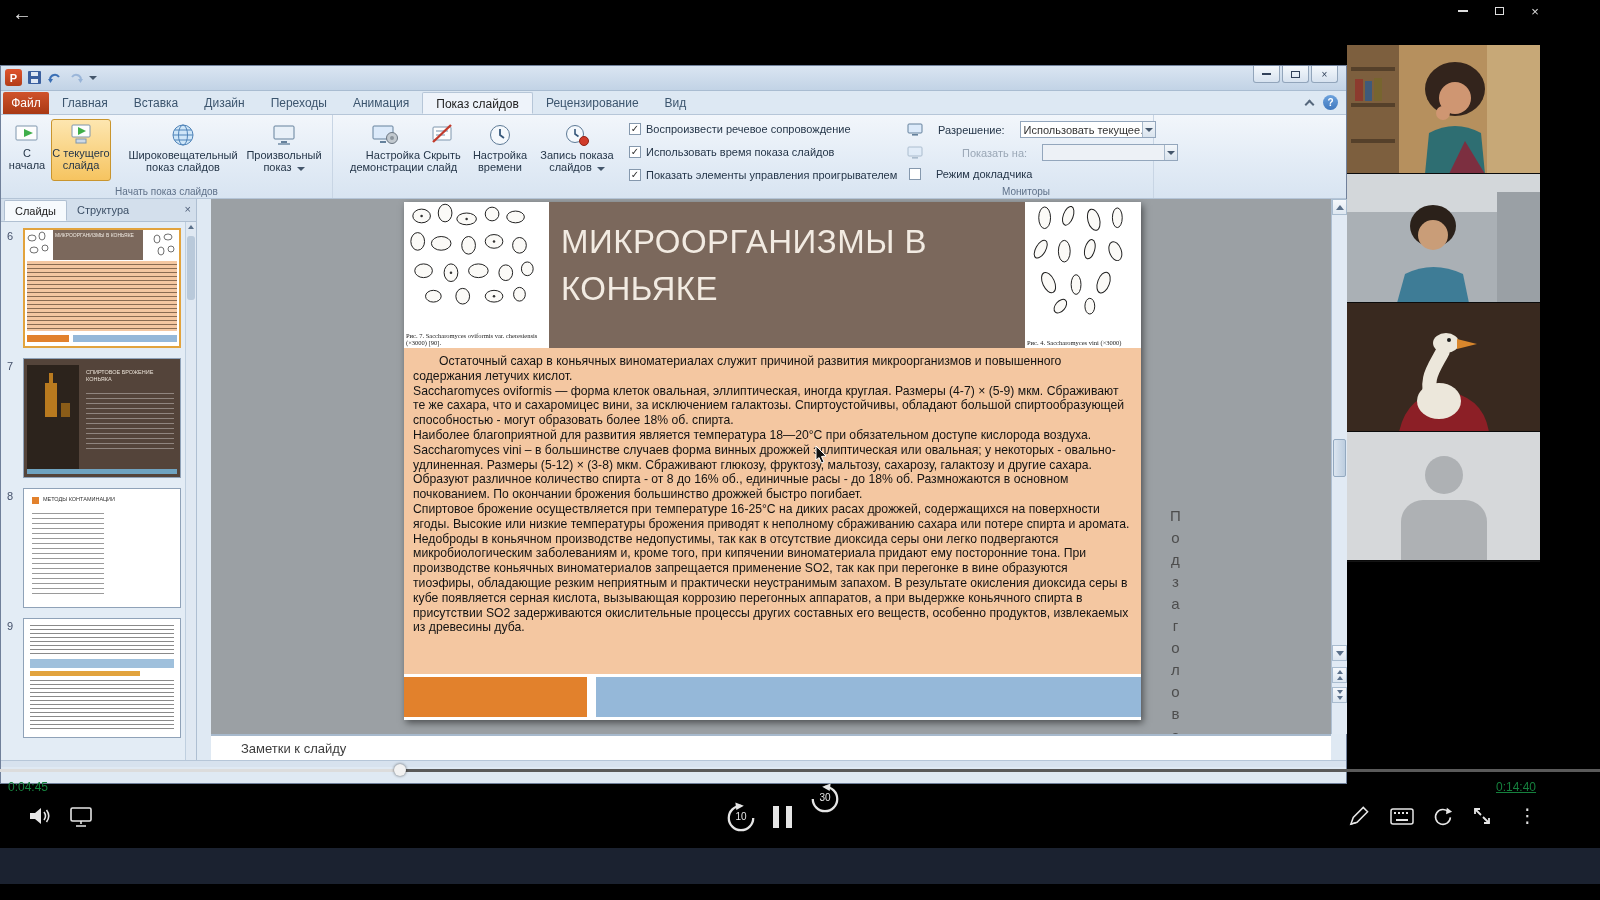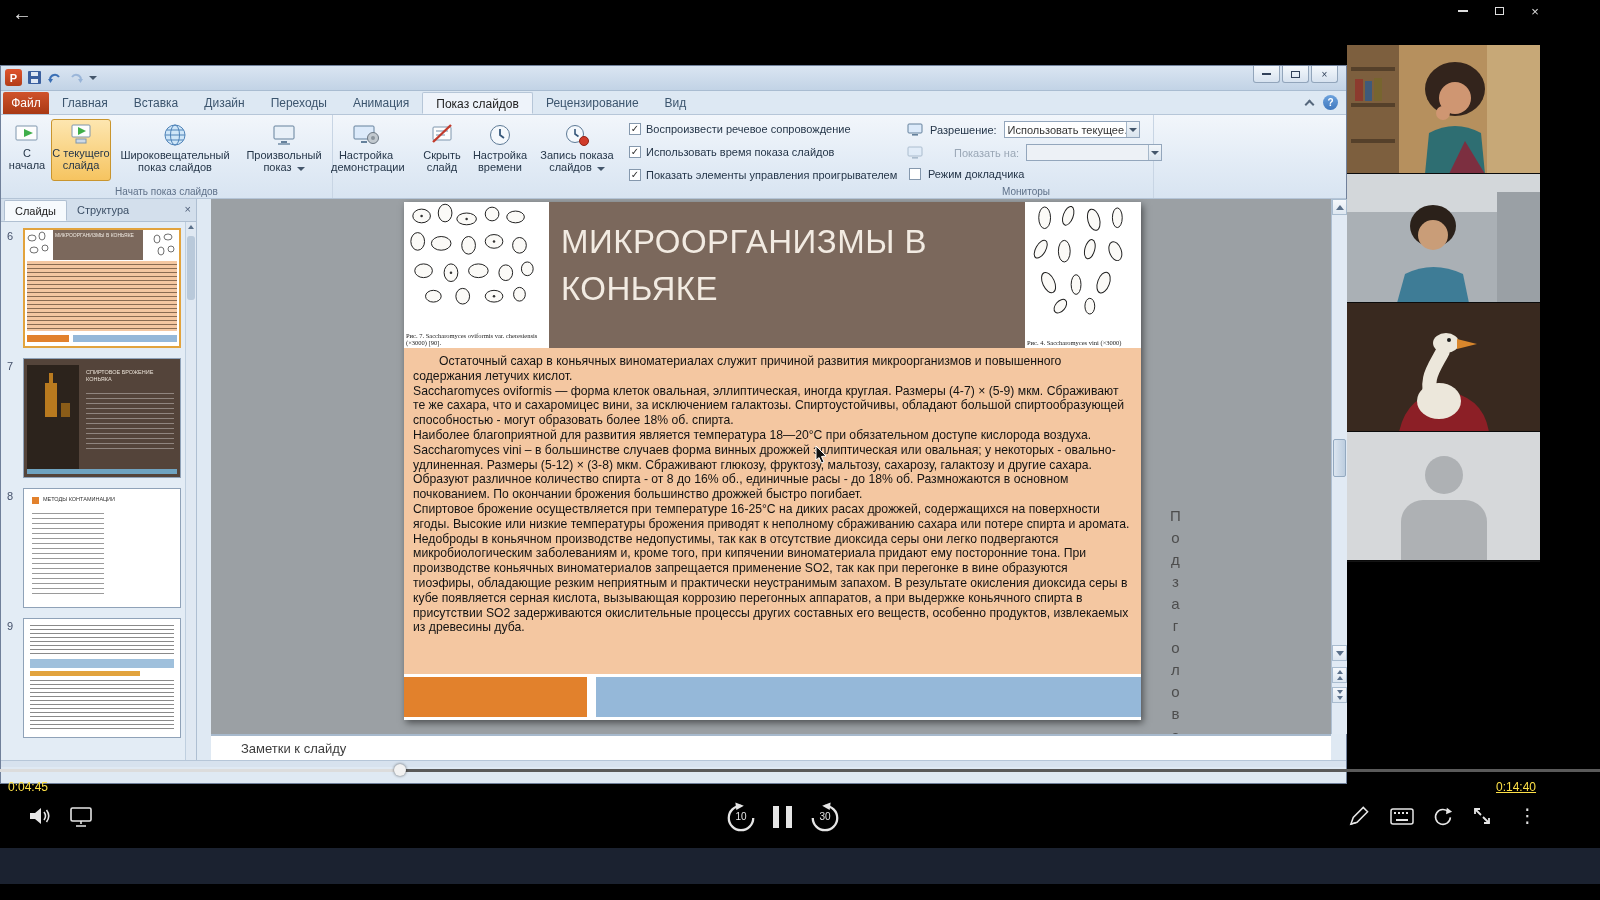--- a/index.html
+++ b/index.html
@@ -46,21 +46,21 @@
   #ppt-ribbon { position:absolute; left:0; top:49px; width:100%; height:84px;
       background:linear-gradient(#f2f6fb,#e3ecf6 55%,#d8e4f1); border-bottom:1px solid #b4c4d6; }
   .rgroup { position:absolute; top:0; bottom:0; border-right:1px solid #c8d5e4; }
   .rgroup-label { position:absolute; bottom:1px; width:100%; text-align:center; font-size:10px; color:#5f7189; }
   .rb { position:absolute; top:4px; height:62px; border:1px solid transparent; border-radius:3px;
       font-size:11px; color:#253649; text-align:center; line-height:12px; padding-top:2px; }
   .rb .ric { display:block; margin:1px auto 2px; }
   .rb.sel { background:linear-gradient(#fde6b0,#f6c460); border-color:#c9952e; }
   .cbrow { position:absolute; left:628px; display:flex; align-items:center; gap:5px; font-size:11px; color:#253649; }
   .cb { width:12px; height:12px; background:#fff; border:1px solid #8598ad; font-size:10px; line-height:10px; text-align:center; color:#2c2c2c; }
-  .monrow { position:absolute; display:flex; align-items:center; gap:7px; font-size:11px; color:#253649; }
+  .monrow { position:absolute; display:flex; align-items:center; gap:15px; font-size:11px; color:#253649; }
   .dd { width:136px; height:17px; background:#fff; border:1px solid #93a6bc; font-size:11px; color:#333;
       display:flex; align-items:center; padding-left:3px; }
   .dd .val { white-space:nowrap; overflow:hidden; flex:1; }
   .dd-btn { width:13px; height:15px; background:linear-gradient(#f2f6fa,#dae4ee); border-left:1px solid #a7b8ca;
       display:flex; align-items:center; justify-content:center; }
   .dd.dis { background:#edf1f6; color:#9aa7b6; }
   .dis-txt { color:#9aa7b6;margin-left:24px; }
 
   
   #leftpane { position:absolute; left:0; top:133px; width:196px; height:561px; background:#e3ecf5; border-right:1px solid #aebfd2; }
@@ -154,21 +154,21 @@
   .av-head { position:absolute; left:78px; top:24px; width:38px; height:38px;
       border-radius:50%; background:#aeb1b4; }
   .av-body { position:absolute; left:54px; top:68px; width:86px; height:62px;
       border-radius:22px 22px 0 0; background:#aeb1b4; }
 
   
   #seek-track { position:absolute; left:0; top:769px; width:1600px; height:3px; background:#5a5a5a; z-index:6; }
   #seek-played { position:absolute; left:0; top:769px; width:400px; height:3px; background:#dcdcdc; z-index:7; }
   #seek-knob { position:absolute; left:394px; top:764px; width:12px; height:12px; border-radius:50%;
       background:#f2f2f2; z-index:8; box-shadow:0 0 3px rgba(0,0,0,.6); }
-  .ptime { position:absolute; top:780px; font-size:12px; color:#fde047; z-index:7; }
+  .ptime { position:absolute; top:780px; font-size:12px; color:#15803d; z-index:7; }
   .pc { position:absolute; z-index:7; display:flex; align-items:center; justify-content:center; }
   .pause-bar { width:6px; height:22px; background:#e6e6e6; }
   .skip-num { position:absolute; left:0; top:11px; width:100%; text-align:center; font-size:10px; color:#e6e6e6; }
   #more-dots { font-size:19px; color:#e0e0e0; }
 
   
   #taskbar { position:absolute; left:0; top:848px; width:1600px; height:36px; background:#1b2230; z-index:9; }
 </style>
 </head>
 <body>
@@ -244,39 +244,39 @@
       <span>С начала</span>
     </div>
     <div class="rb sel" style="left:50px;width:60px;">
       <svg class="ric" width="26" height="22" viewBox="0 0 26 22">
           <rect x="4" y="2" width="18" height="12" rx="1" fill="#fdfdfd" stroke="#7e96ad"></rect>
           <polygon points="10,4 18,8 10,12" fill="#3fae49"></polygon>
           <rect x="8" y="16" width="10" height="4" fill="#cdd9e6" stroke="#7e96ad"></rect>
         </svg>
       <span>С текущего слайда</span>
     </div>
-    <div class="rb" style="left:114px;width:120px;">
+    <div class="rb" style="left:122px;width:120px;">
       <svg class="ric" width="26" height="24" viewBox="0 0 26 24">
           <circle cx="13" cy="12" r="10" fill="#cfe6f8" stroke="#4f83b8"></circle>
           <ellipse cx="13" cy="12" rx="4.5" ry="10" fill="none" stroke="#4f83b8"></ellipse>
           <path d="M3 12h20M4.5 7h17M4.5 17h17" stroke="#4f83b8" fill="none"></path>
         </svg>
       <span>Широковещательный показ слайдов</span>
     </div>
     <div class="rb" style="left:238px;width:90px;">
       <svg class="ric" width="26" height="24" viewBox="0 0 26 24">
           <rect x="3" y="3" width="20" height="13" rx="1" fill="#e8f0f8" stroke="#65819c"></rect>
           <rect x="10" y="18" width="6" height="2" fill="#65819c"></rect>
           <rect x="7" y="20" width="12" height="2" fill="#8fa5ba"></rect>
         </svg>
       <span>Произвольный показ</span>
       <span class="tri-dn" style="display:inline-block;margin-left:2px;"></span>
     </div>
 
-    <div class="rb" style="left:329px;width:72px;">
+    <div class="rb" style="left:348px;width:72px;text-align:right;">
       <svg class="ric" width="28" height="24" viewBox="0 0 28 24">
           <rect x="2" y="3" width="20" height="13" rx="1" fill="#dceafa" stroke="#65819c"></rect>
           <circle cx="21" cy="15" r="5.5" fill="#c2c9cf" stroke="#6b7682"></circle>
           <circle cx="21" cy="15" r="2" fill="#8b949c"></circle>
           <rect x="9" y="18" width="6" height="2" fill="#65819c"></rect>
         </svg>
       <span>Настройка демонстрации</span>
     </div>
     <div class="rb" style="left:416px;width:50px;">
       <svg class="ric" width="24" height="24" viewBox="0 0 24 24">
@@ -588,21 +588,21 @@
   <svg width="32" height="32" viewBox="0 0 34 34">
       <path d="M17 4a13 13 0 1 0 13 13" fill="none" stroke="#e6e6e6" stroke-width="2.4"></path>
       <polygon points="11,0.5 20,4 12,8.5" fill="#e6e6e6"></polygon>
     </svg>
   <span class="skip-num">10</span>
 </div>
 <div class="pc" style="left:772px;top:806px;width:20px;gap:7px;">
   <span class="pause-bar"></span>
   <span class="pause-bar"></span>
 </div>
-<div class="pc" style="left:808px;top:800px;width:34px;height:36px;">
+<div class="pc" style="left:808px;top:781px;width:34px;height:36px;">
   <svg width="32" height="32" viewBox="0 0 34 34">
       <path d="M17 4a13 13 0 1 1-13 13" fill="none" stroke="#e6e6e6" stroke-width="2.4"></path>
       <polygon points="23,0.5 14,4 22,8.5" fill="#e6e6e6"></polygon>
     </svg>
   <span class="skip-num">30</span>
 </div>
 <div class="pc" style="left:1348px;top:806px;">
   <svg width="21" height="21" viewBox="0 0 22 22">
       <path d="M3 19l2.5-7L16 1.5 20.5 6 9.5 17z" fill="none" stroke="#e6e6e6" stroke-width="1.6"></path>
       <path d="M3 19l5.5-1.6" stroke="#e6e6e6" stroke-width="1.6"></path>

